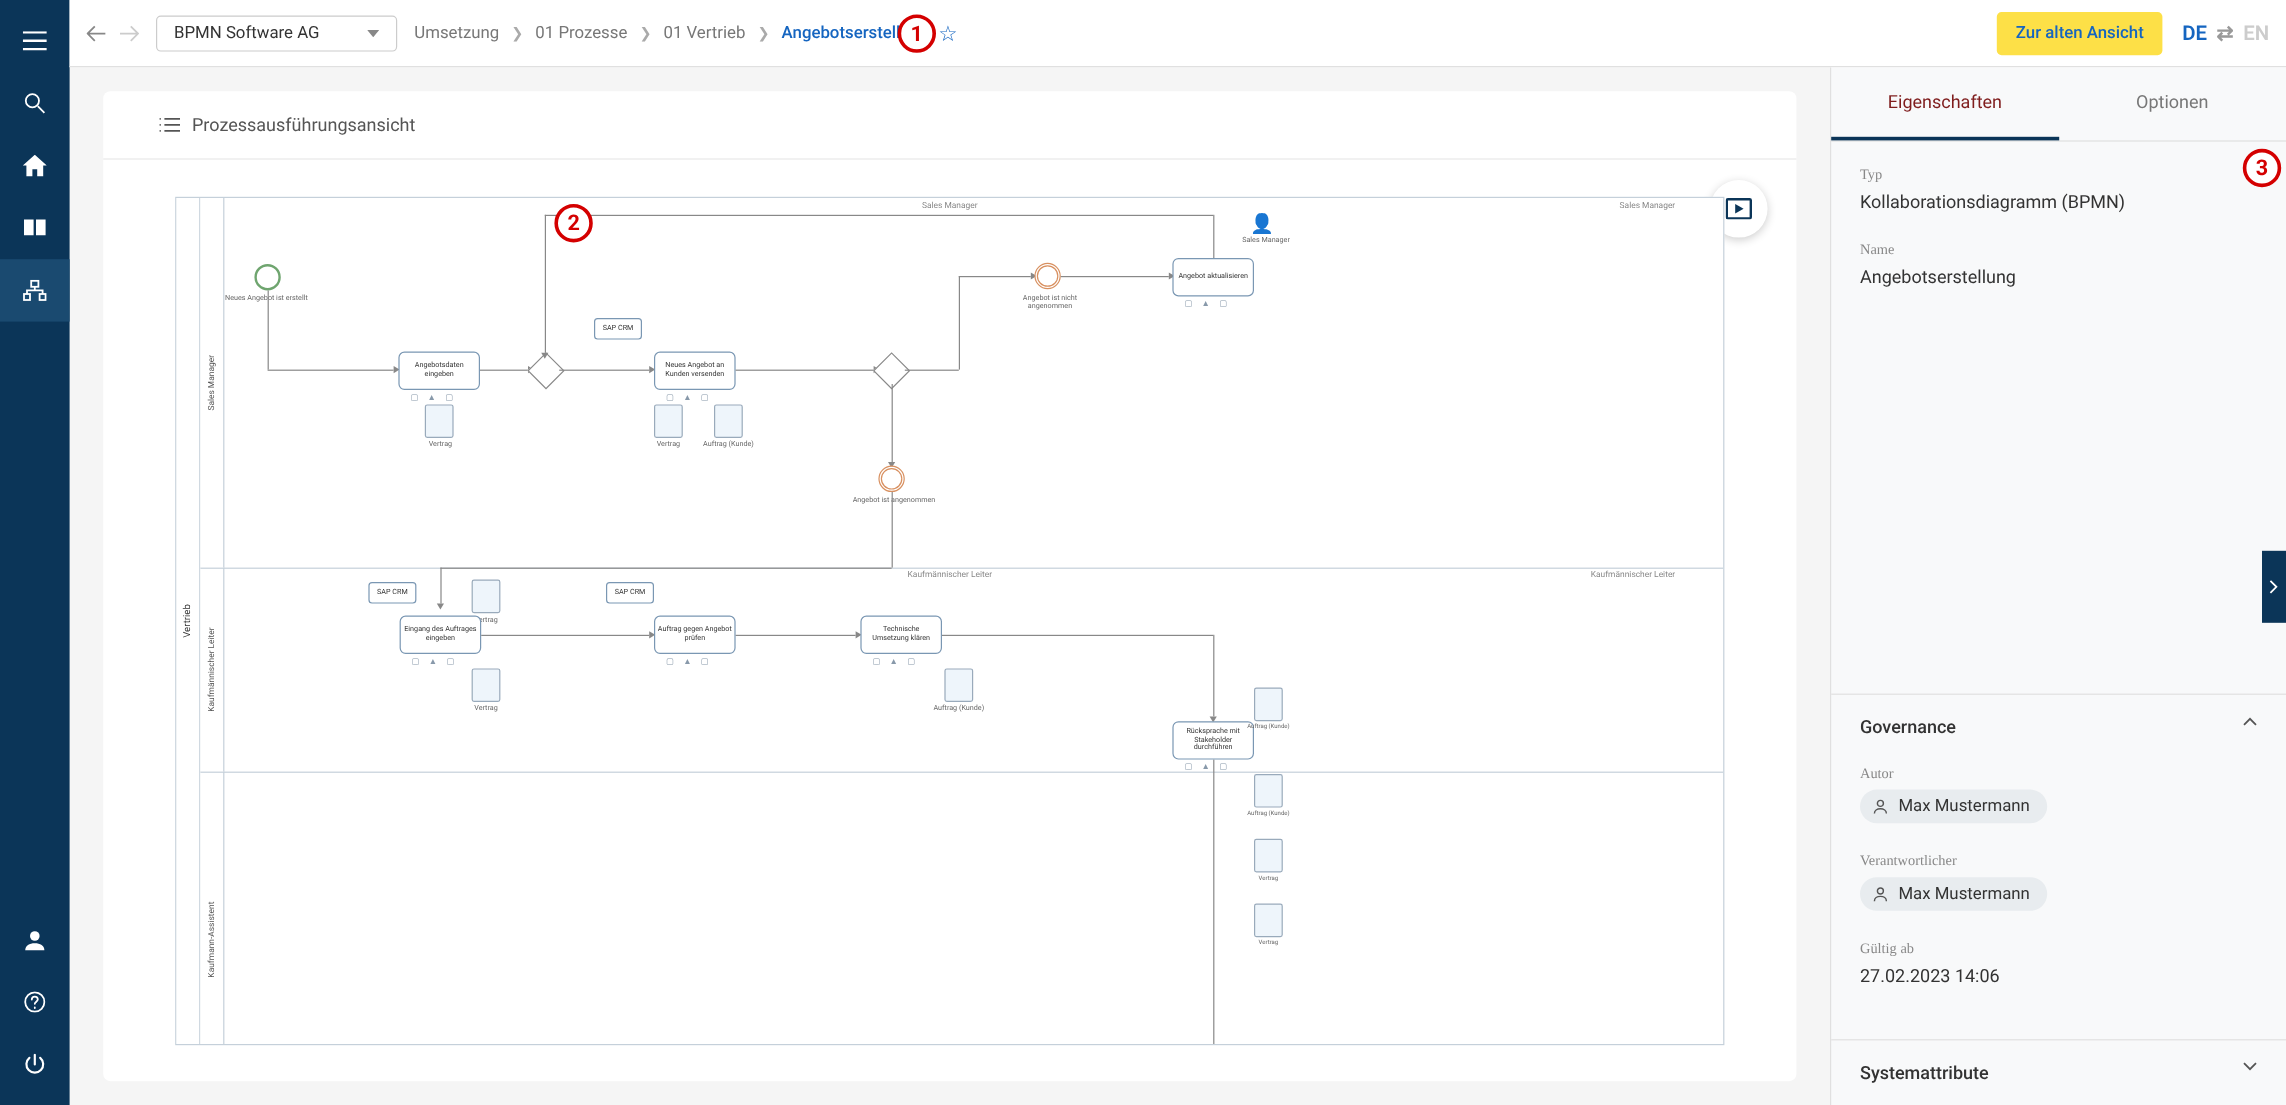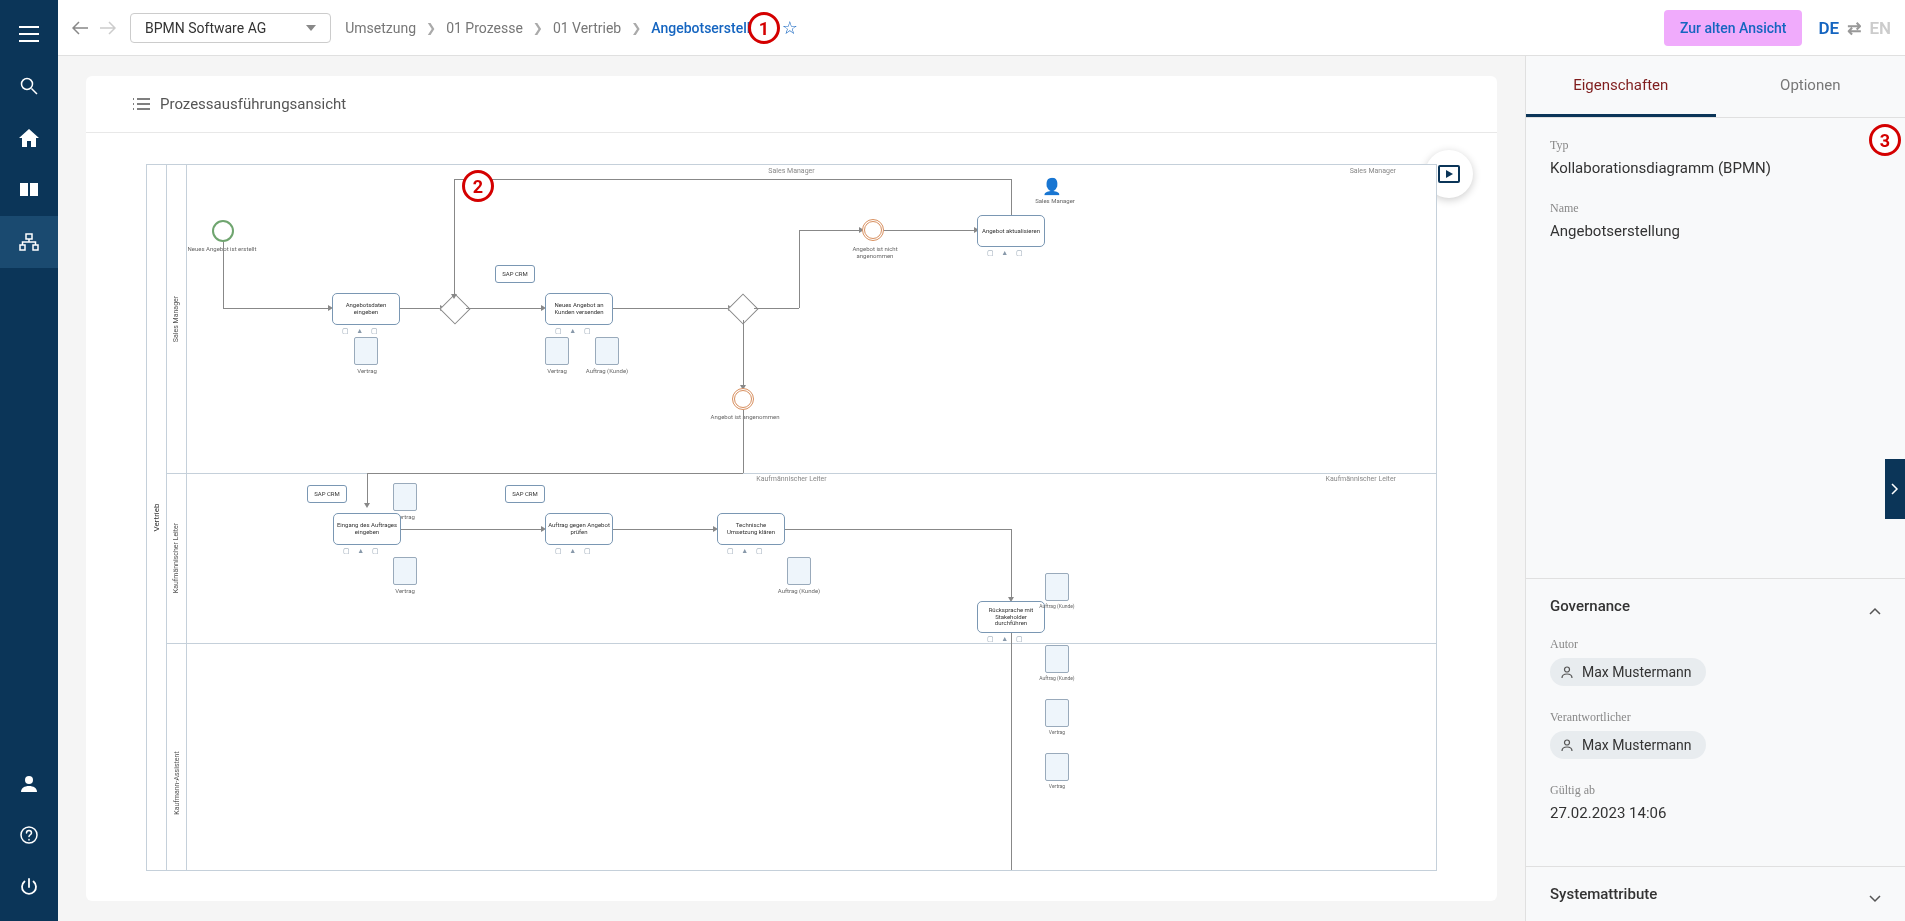--- a/index.html
+++ b/index.html
@@ -13,21 +13,21 @@
 .topbar { height: 56px; background: #fff; display: flex; align-items: center; padding: 0 14px; gap: 14px; border-bottom: 1px solid #e0e0e0; }
 .nav-arrows { display: flex; gap: 12px; color: #888; }
 .nav-arrow { cursor: pointer; font-size: 18px; display:flex; align-items:center;}
 .tenant-select { border: 1px solid #ccc; border-radius: 4px; padding: 6px 14px; display: flex; align-items: center; gap: 40px; color: #333; font-size: 14px; cursor: pointer; }
 .breadcrumb { display: flex; align-items: center; gap: 10px; font-size: 14px; color: #777; }
 .breadcrumb-item { cursor: pointer; }
 .breadcrumb-item.active { color: #1565c0; font-weight: 500; }
 .breadcrumb-sep { color: #aaa; font-size: 12px; }
 .star-icon { color: #1565c0; cursor: pointer; margin-left:-2px; font-size: 18px; }
 .topbar-right { margin-left: auto; display: flex; align-items: center; gap: 16px; }
-.old-view-btn { background: #f0abfc; color: #1565c0; border: none; padding: 10px 16px; border-radius: 4px; font-size: 14px; cursor: pointer; font-weight: 500; }
+.old-view-btn { background: #fde047; color: #1565c0; border: none; padding: 10px 16px; border-radius: 4px; font-size: 14px; cursor: pointer; font-weight: 500; }
 .lang-switch { display: flex; gap: 8px; font-size: 17px; font-weight: 600; align-items: center; }
 .lang-de { color: #1565c0; cursor: pointer; }
 .lang-swap { color: #999; cursor: pointer; }
 .lang-en { color: #ccc; cursor: pointer; }
 .content-row { flex: 1; display: flex; overflow: hidden; }
 .center-panel { flex: 1; padding: 20px 28px; overflow: auto; }
 .canvas-card { background: #fff; border-radius: 6px; height: 100%; position: relative; }
 .view-tabs { display: flex; border-bottom: 1px solid #e8e8e8; padding: 0 20px; }
 .view-tab { display: flex; align-items: center; gap: 10px; padding: 0 26px; height: 56px; font-size: 15px; color: #555; cursor: pointer; }
 .view-tab.active { color: #1565c0; font-weight: 500; border-bottom: 3px solid #1565c0; }
@@ -53,21 +53,21 @@
 .icons-below { position: absolute; font-size: 7px; letter-spacing: 3px; color: #89a; }
 .right-panel { width: 380px; background: #f8f9fa; border-left: 1px solid #e0e0e0; display: flex; flex-direction: column; padding: 0; position: relative; }
 .right-tabs { display: flex; border-bottom: 1px solid #e0e0e0; }
 .right-tab { flex: 1; text-align: center; padding: 20px 0; font-size: 15px; color: #777; cursor: pointer; }
 .right-tab.active { color: #7f1d1d; font-weight: 400; border-bottom: 3px solid #0b3558; }
 .props-body { padding: 20px 24px; overflow: auto; flex: 1; }
 .prop-block { margin-bottom: 24px; }
 .prop-label { font-size: 12px; color: #888; margin-bottom: 6px; font-family: Liberation Serif, serif; }
 .prop-value { font-size: 15px; color: #333; }
 .accordion { border-top: 1px solid #e0e0e0; }
-.accordion-header { display: flex; align-items: flex-end; justify-content: space-between; padding: 18px 24px; font-size: 15px; font-weight: 500; color: #333; cursor: pointer; }
+.accordion-header { display: flex; align-items: flex-start; justify-content: space-between; padding: 18px 24px; font-size: 15px; font-weight: 500; color: #333; cursor: pointer; }
 .accordion-body { padding: 4px 24px 20px; }
 .person-pill { display: inline-flex; align-items: center; gap: 8px; background: #e8ecef; border-radius: 16px; padding: 6px 14px 6px 10px; font-size: 14px; color: #333; }
 .person-pill svg { flex-shrink:0; }
 .collapse-handle { position: absolute; right: 0; top: 50%; transform: translateY(-50%); width: 20px; height: 60px; background: #0b3558; color: #fff; display: flex; align-items: center; justify-content: center; cursor: pointer; font-size: 12px; }
 .callout { position: absolute; width: 32px; height: 32px; border: 3px solid #d40000; border-radius: 50%; background: #fff; color: #d40000; display: flex; align-items: center; justify-content: center; font-weight: 700; font-size: 18px; z-index: 50; }
 svg { display: block; }
 </style>
 </head>
 <body>
 

